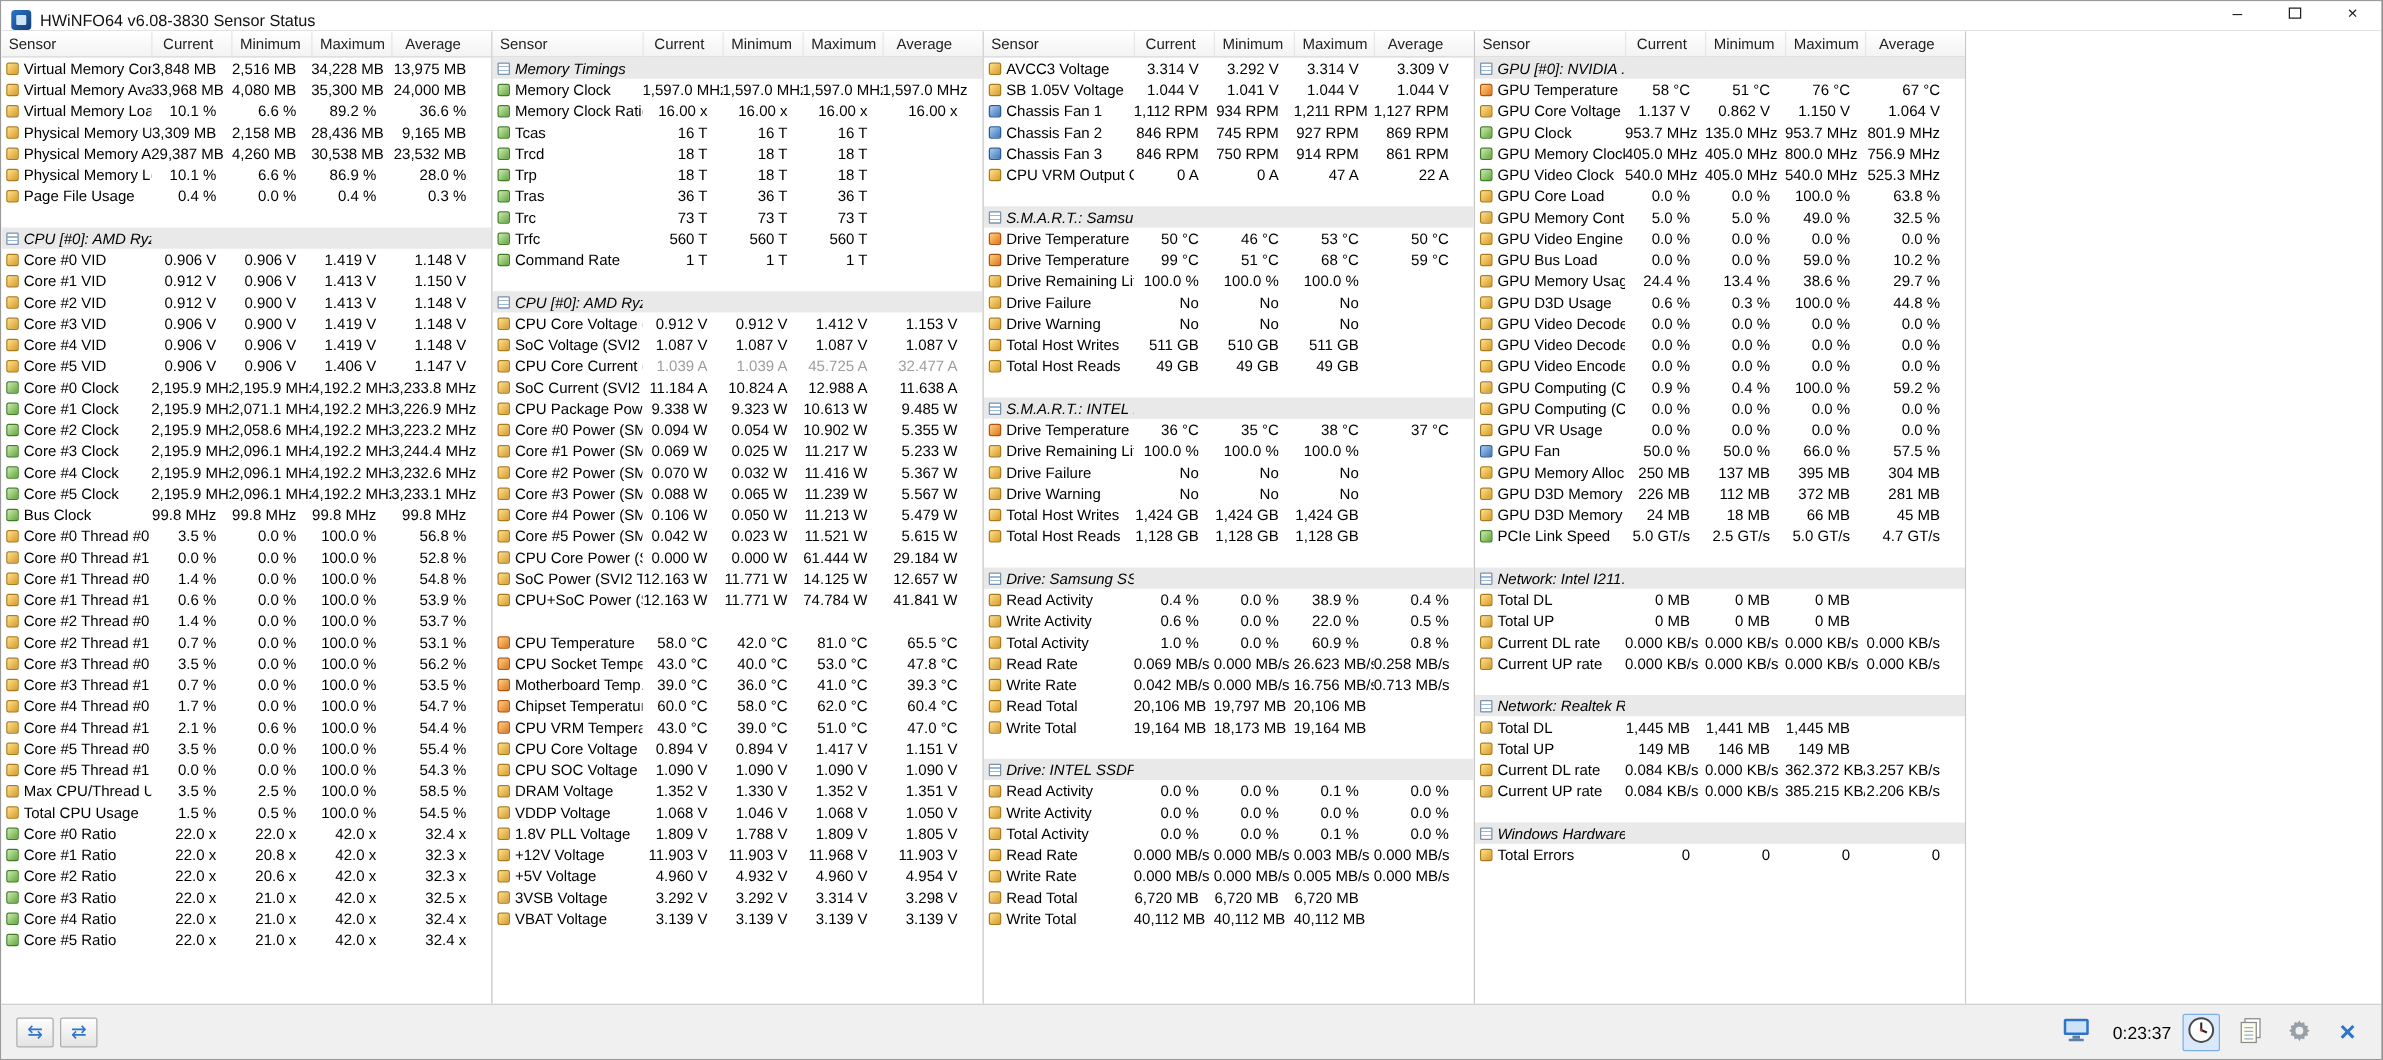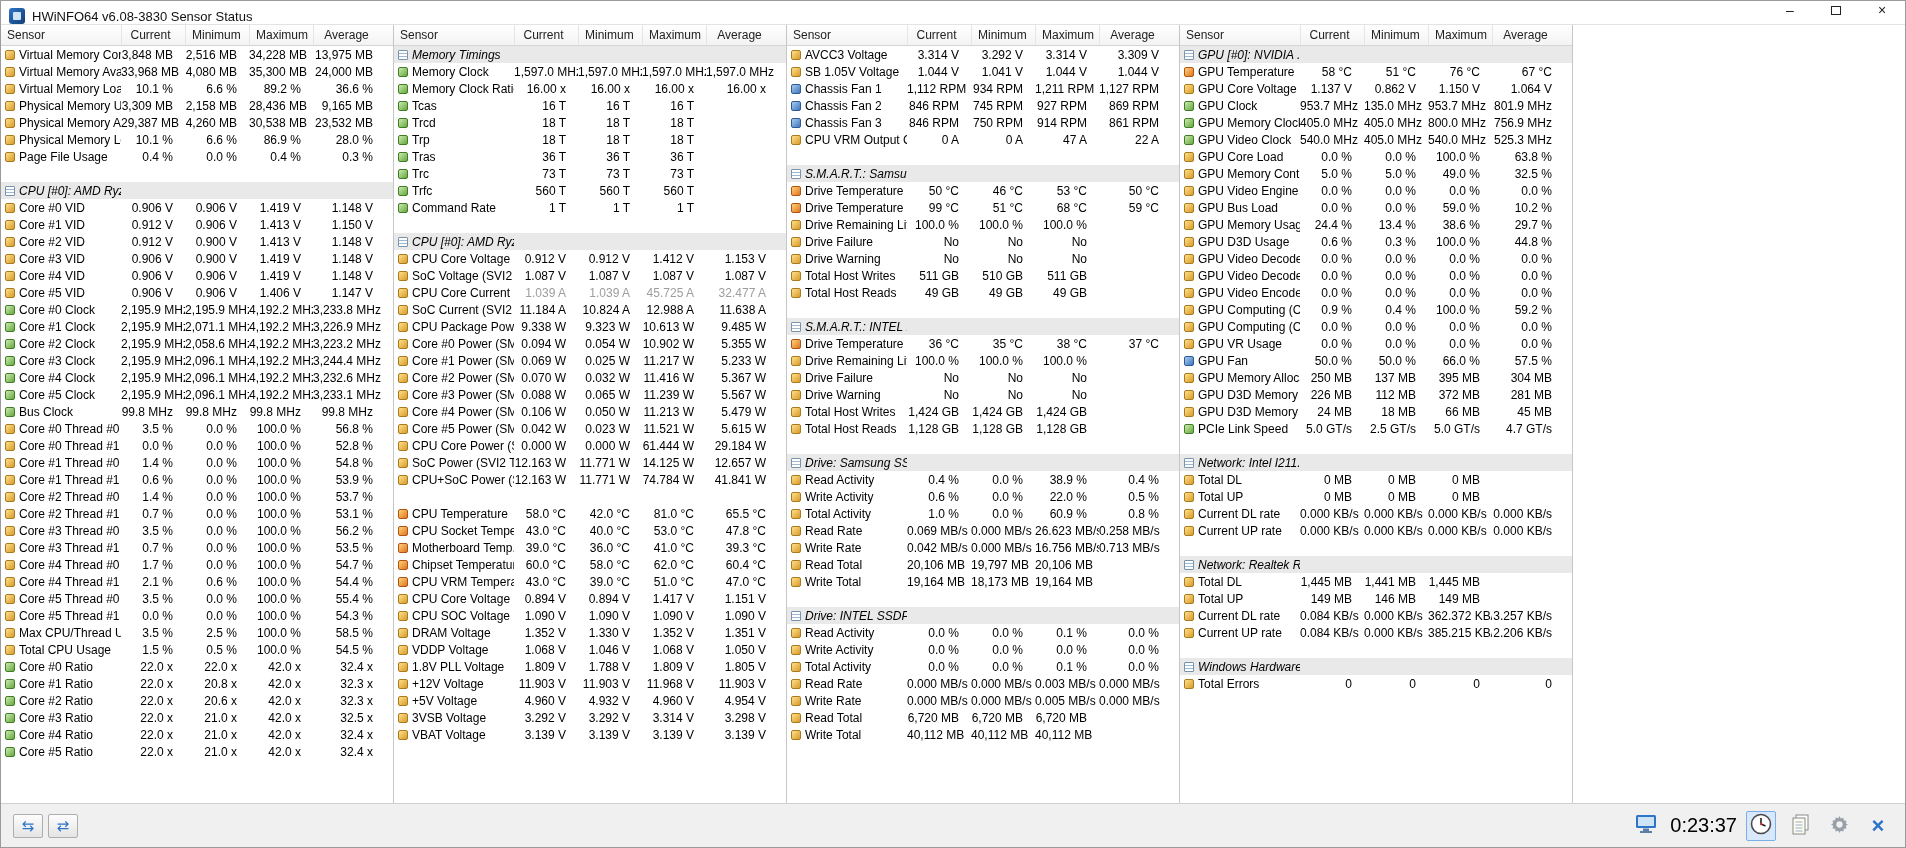--- a/index.html
+++ b/index.html
@@ -34,21 +34,21 @@
   .icon.gen{background:linear-gradient(135deg,#ffe08a,#d89b2b);border:1px solid #a87b1e}
   .icon.temp{background:linear-gradient(135deg,#ffd27a,#e0741f);border:1px solid #b05413}
   .icon.clk{background:linear-gradient(135deg,#cdeab2,#63a83c);border:1px solid #417d26}
   .icon.fan{background:linear-gradient(135deg,#a8ccf0,#3f76bb);border:1px solid #2c5a96}
   .icon.sect{background:linear-gradient(#ffffff 0,#ffffff 2px,#9db8d4 2px,#9db8d4 3px,#ffffff 3px,#ffffff 5px,#9db8d4 5px,#9db8d4 6px,#ffffff 6px,#ffffff 8px,#9db8d4 8px,#9db8d4 9px,#ffffff 9px);border:1px solid #7a93ad;border-radius:1px}
   
   .bottombar{height:44px;flex:0 0 auto;background:#f0f0f0;border-top:1px solid #d0d0d0;display:flex;align-items:center;padding:0 12px;gap:5px}
   button{border:none;background:transparent;font-family:inherit;cursor:default}
   .navbtn{width:30px;height:24px;border:1px solid #adadad;background:linear-gradient(#fdfdfd,#e4e4e4);color:var(--accent,#2e74c9);font-size:15px;line-height:1;display:flex;align-items:center;justify-content:center;border-radius:2px}
   .rightgrp{margin-left:auto;display:flex;align-items:center;gap:9px}
-  .uptime{font-size:20px;color:#000;min-width:52px;text-align:right}
+  .uptime{font-size:14px;color:#000;min-width:52px;text-align:right}
   .toolbtn{width:30px;height:30px;display:flex;align-items:center;justify-content:center;border:1px solid transparent;border-radius:2px}
   .toolbtn.active{background:#d9e9fb;border-color:#7ab0e8}
   .closex{color:var(--accent,#2e74c9);font-size:22px;font-weight:bold;line-height:1}
 </style>
 </head>
 <body>
 
 <div class="window">
 
   <div class="titlebar">

